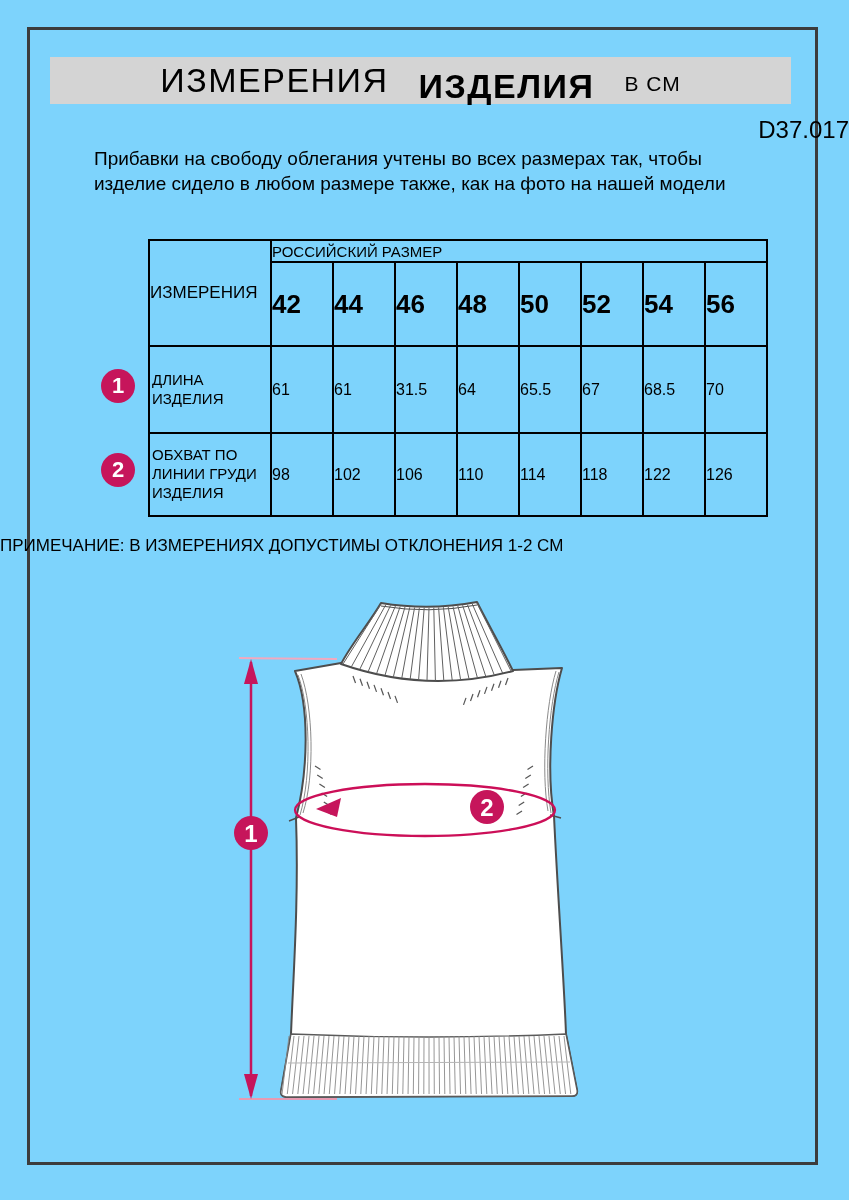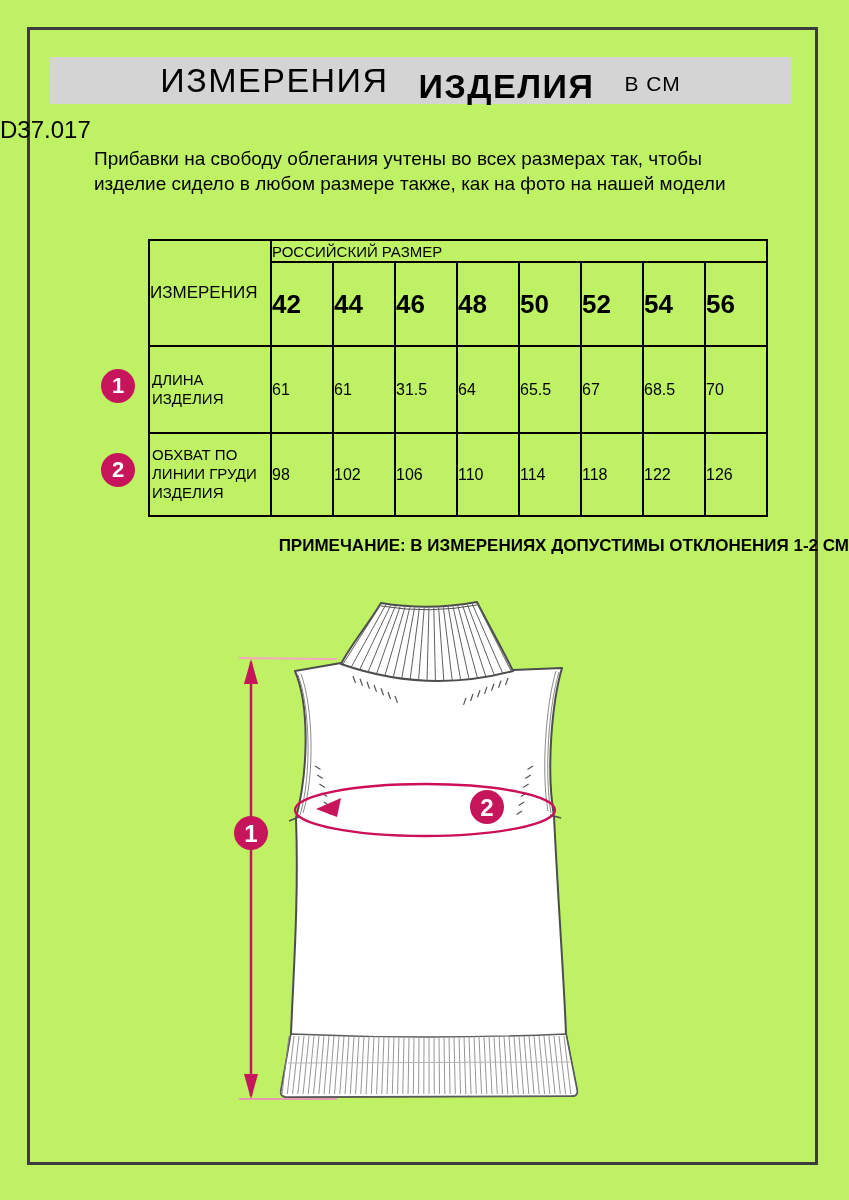--- a/index.html
+++ b/index.html
@@ -1,42 +1,42 @@
 <!DOCTYPE html>
 <html><head>
 <meta charset="utf-8">
 <style>
   html,body{margin:0;padding:0;background:#fff;}
-  .page{position:relative;width:849px;height:1200px;background:#bef264;
+  .page{position:relative;width:849px;height:1200px;background:#7dd3fc;
         font-family:"Liberation Sans", sans-serif;color:#000;overflow:hidden;}
   .frame{position:absolute;left:27px;top:27px;width:791px;height:1138px;
          border:3px solid #3c3c3c;box-sizing:border-box;}
   .titlebar{position:absolute;left:50px;top:57px;width:741px;height:47px;background:#d4d4d4;
             display:flex;align-items:center;justify-content:center;gap:30px;}
   .title-reg{font-size:34px;font-weight:400;letter-spacing:1.5px;}
   .title-bold{font-size:34px;font-weight:700;letter-spacing:1.5px;margin-top:11px;}
   .title-units{font-size:21px;font-weight:400;letter-spacing:1px;position:relative;top:3px;}
-  .code{position:absolute;left:0;top:116px;width:849px;text-align:left;font-size:24px;}
+  .code{position:absolute;left:0;top:116px;width:849px;text-align:right;font-size:24px;}
   .desc{position:absolute;left:94px;top:146px;width:660px;text-align:left;
         font-size:19px;line-height:1.33;}
   .sizetable{position:absolute;left:148px;top:239px;border-collapse:collapse;table-layout:fixed;}
   .sizetable td{border:2px solid #000;text-align:left;vertical-align:middle;padding:0;}
   .sizetable .measure-head{width:120px;font-size:17px;}
   .sizetable .group-head{height:20px;font-size:15px;}
   .sizetable .size-cell{width:60px;font-size:26px;font-weight:700;margin-left:32px;}
   .sizetable tr.r1{height:84px;}
   .sizetable tr.r2{height:87px;}
   .sizetable tr.r3{height:83px;}
   .sizetable .rowlabel{font-size:15px;line-height:1.25;padding:2px;}
   .sizetable .val{font-size:16px;}
   .numcircle{position:absolute;width:34px;height:34px;border-radius:50%;background:#c6155b;
              color:#fff;font-size:22px;font-weight:700;display:flex;align-items:center;
              justify-content:center;}
-  .note{position:absolute;left:0;top:536px;width:849px;text-align:right;
-        font-size:17px;font-weight:700;}
+  .note{position:absolute;left:0;top:536px;width:849px;text-align:left;
+        font-size:17px;font-weight:400;}
   .diagram{position:absolute;left:180px;top:575px;}
   .svgnum{font-family:"Liberation Sans",sans-serif;font-size:24px;font-weight:700;fill:#fff;}
 </style>
 </head>
 <body>
 
 <div class="page">
   <div class="frame"></div>
 
   <div class="titlebar">

